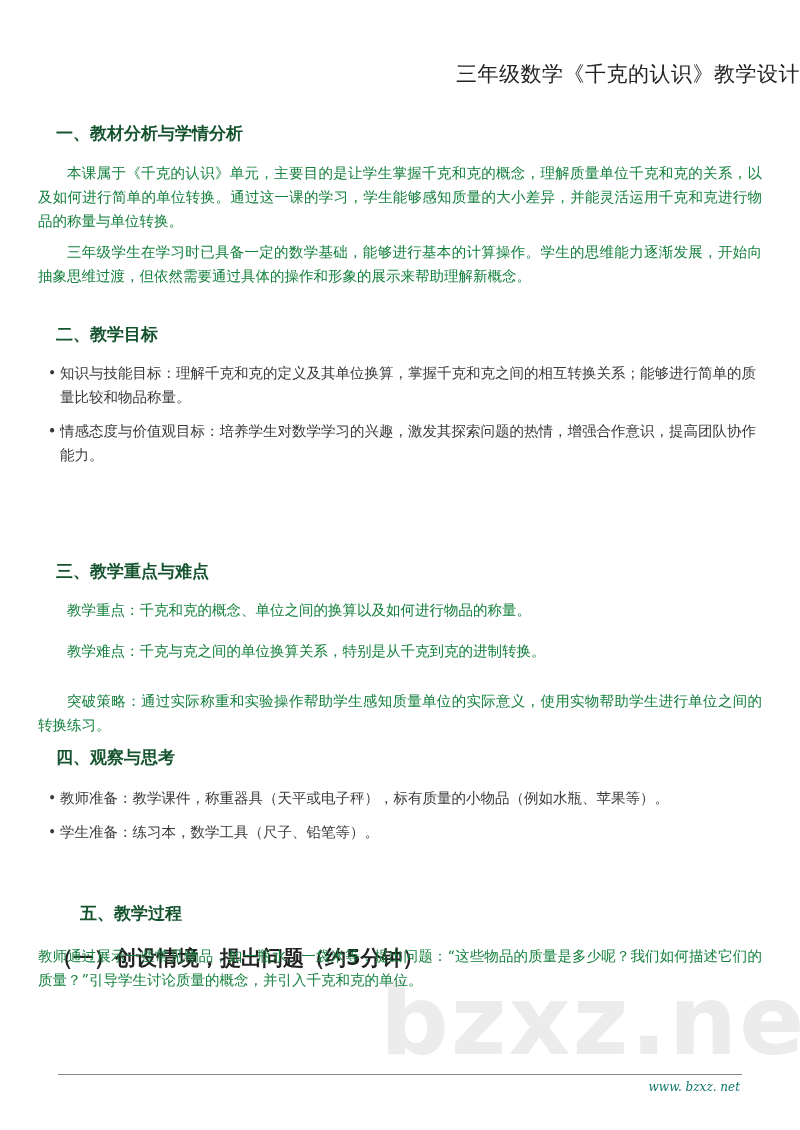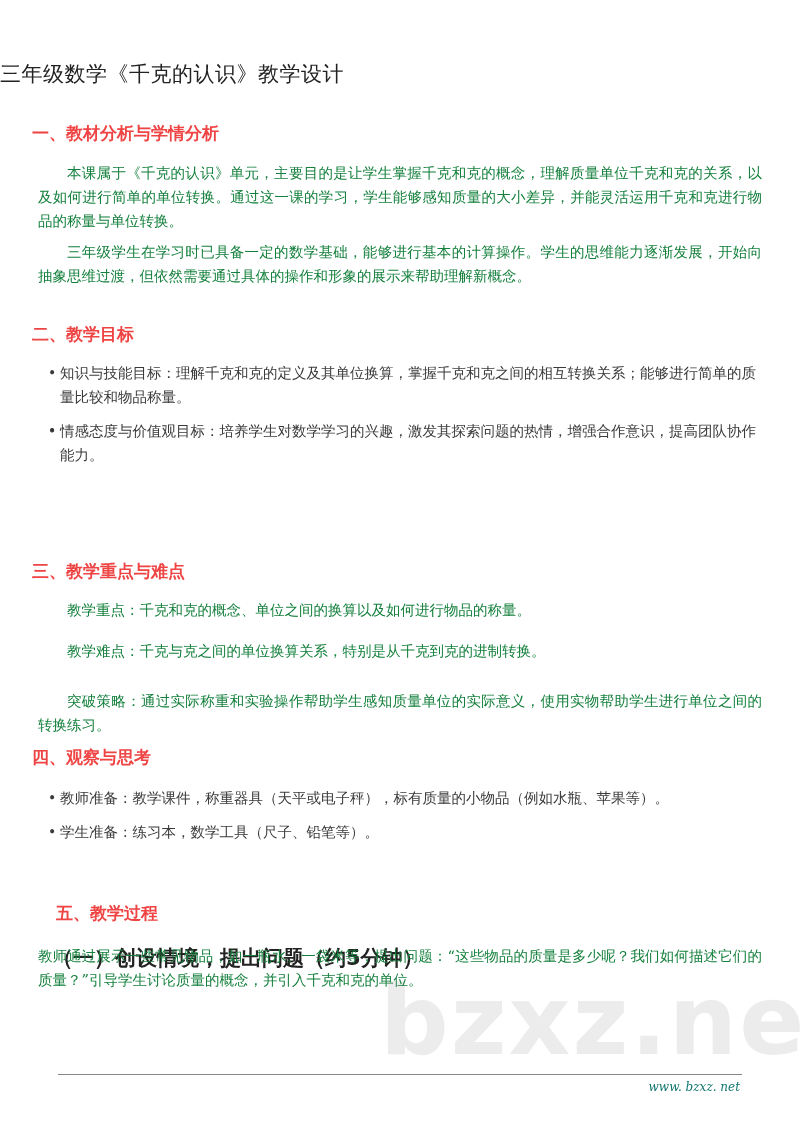--- a/index.html
+++ b/index.html
@@ -3,26 +3,26 @@
 <meta charset="utf-8">
 <style>
   html, body { margin: 0; padding: 0; background: #ffffff; }
   body {
     width: 800px; height: 1130px; position: relative; overflow: hidden;
     font-family: "DejaVu Serif", "Liberation Serif", serif;
     color: #333333;
   }
   .page { position: absolute; left: 0; top: 0; width: 800px; height: 1130px; }
   .title {
-    position: absolute; top: 60px; left: 0; width: 800px; text-align: left;
+    position: absolute; top: 60px; left: 0; width: 800px; text-align: right;
     font-size: 21px; color: #222; letter-spacing: 0.5px;
     font-family: "DejaVu Sans", "Liberation Sans", sans-serif;
   }
   .h2 {
-    position: absolute; left: 32px; font-size: 17px; font-weight: bold; color: #ef4444;
+    position: absolute; left: 56px; font-size: 17px; font-weight: bold; color: #14532d;
     font-family: "DejaVu Sans", "Liberation Sans", sans-serif;
   }
   .h3 {
     position: absolute; left: 52px; font-size: 21px; font-weight: bold; color: #222;
     font-family: "DejaVu Sans", "Liberation Sans", sans-serif;
   }
   .para {
     position: absolute; left: 38px; width: 724px; font-size: 14.5px; line-height: 24px;
     color: #15803d; text-align: justify; margin: 0;
   }

